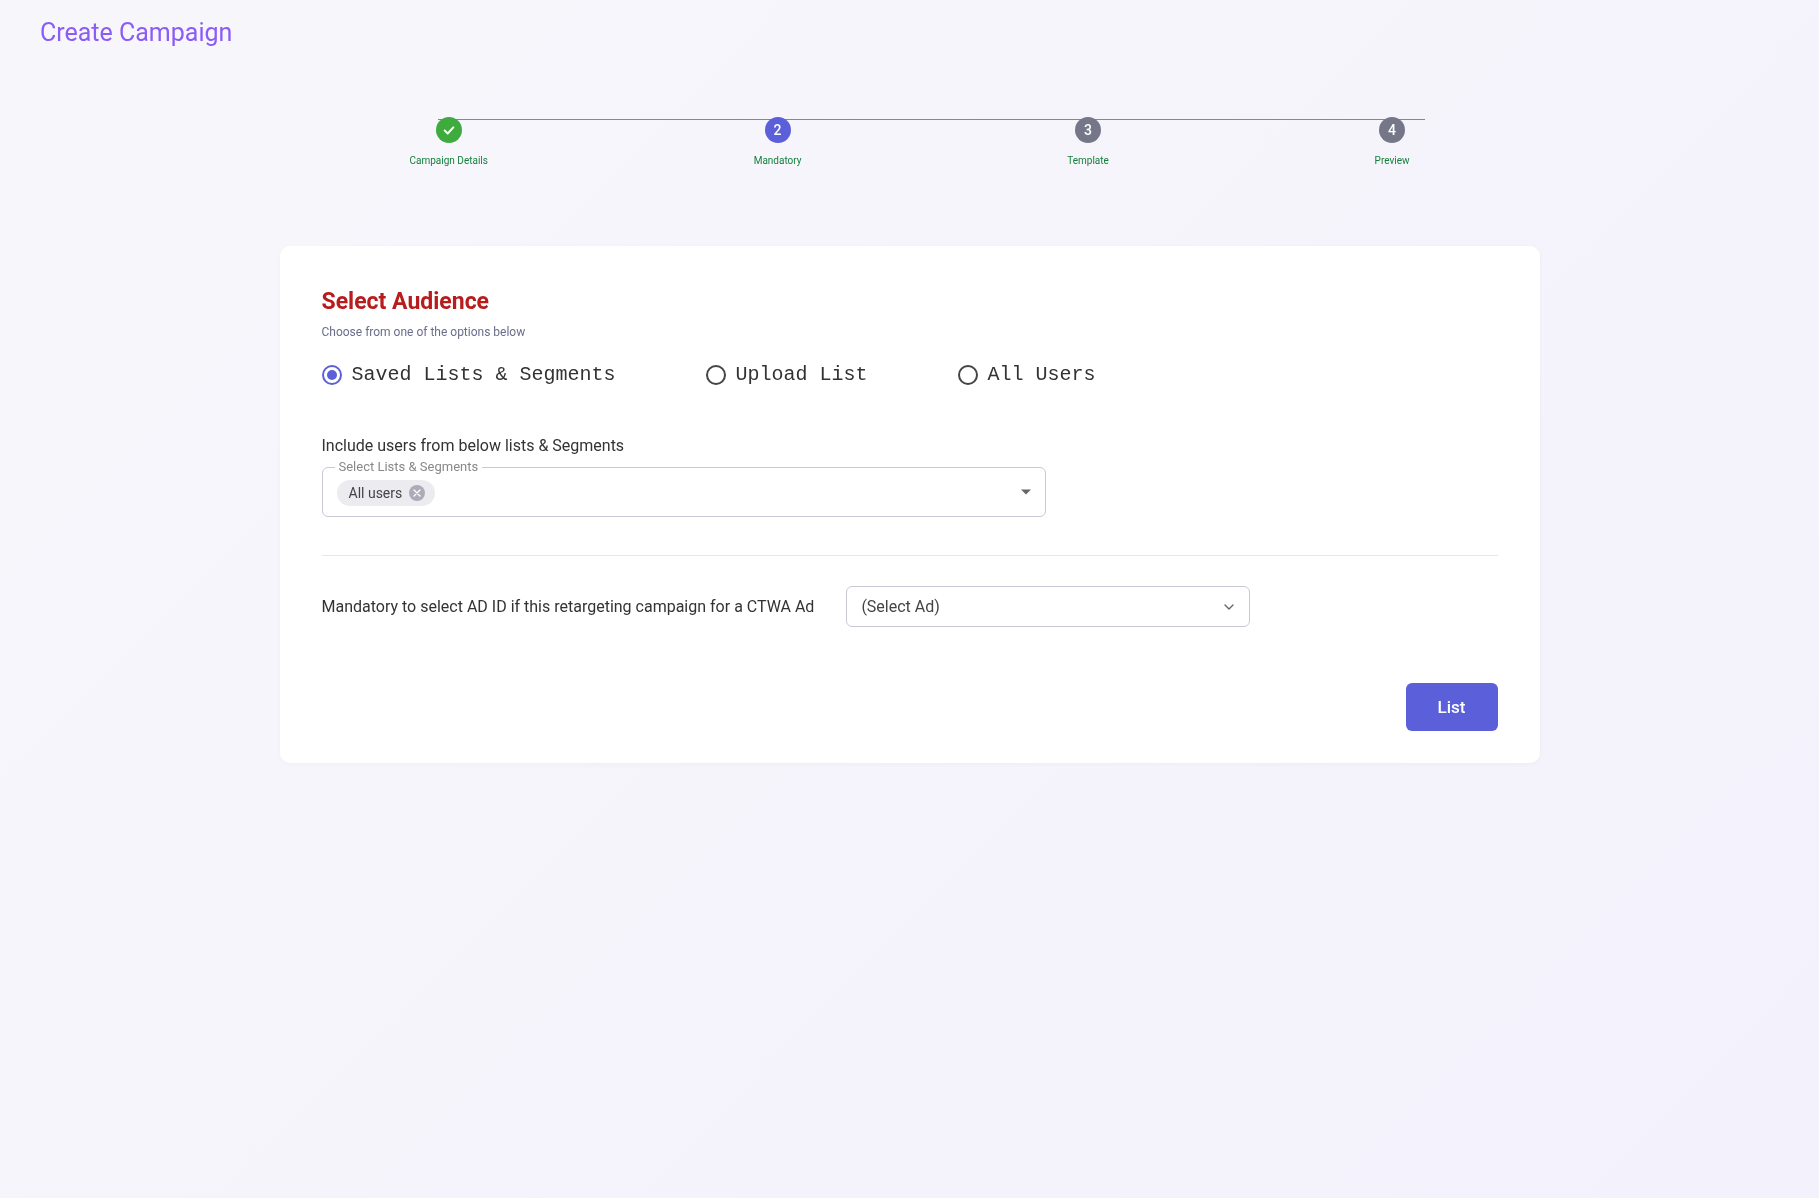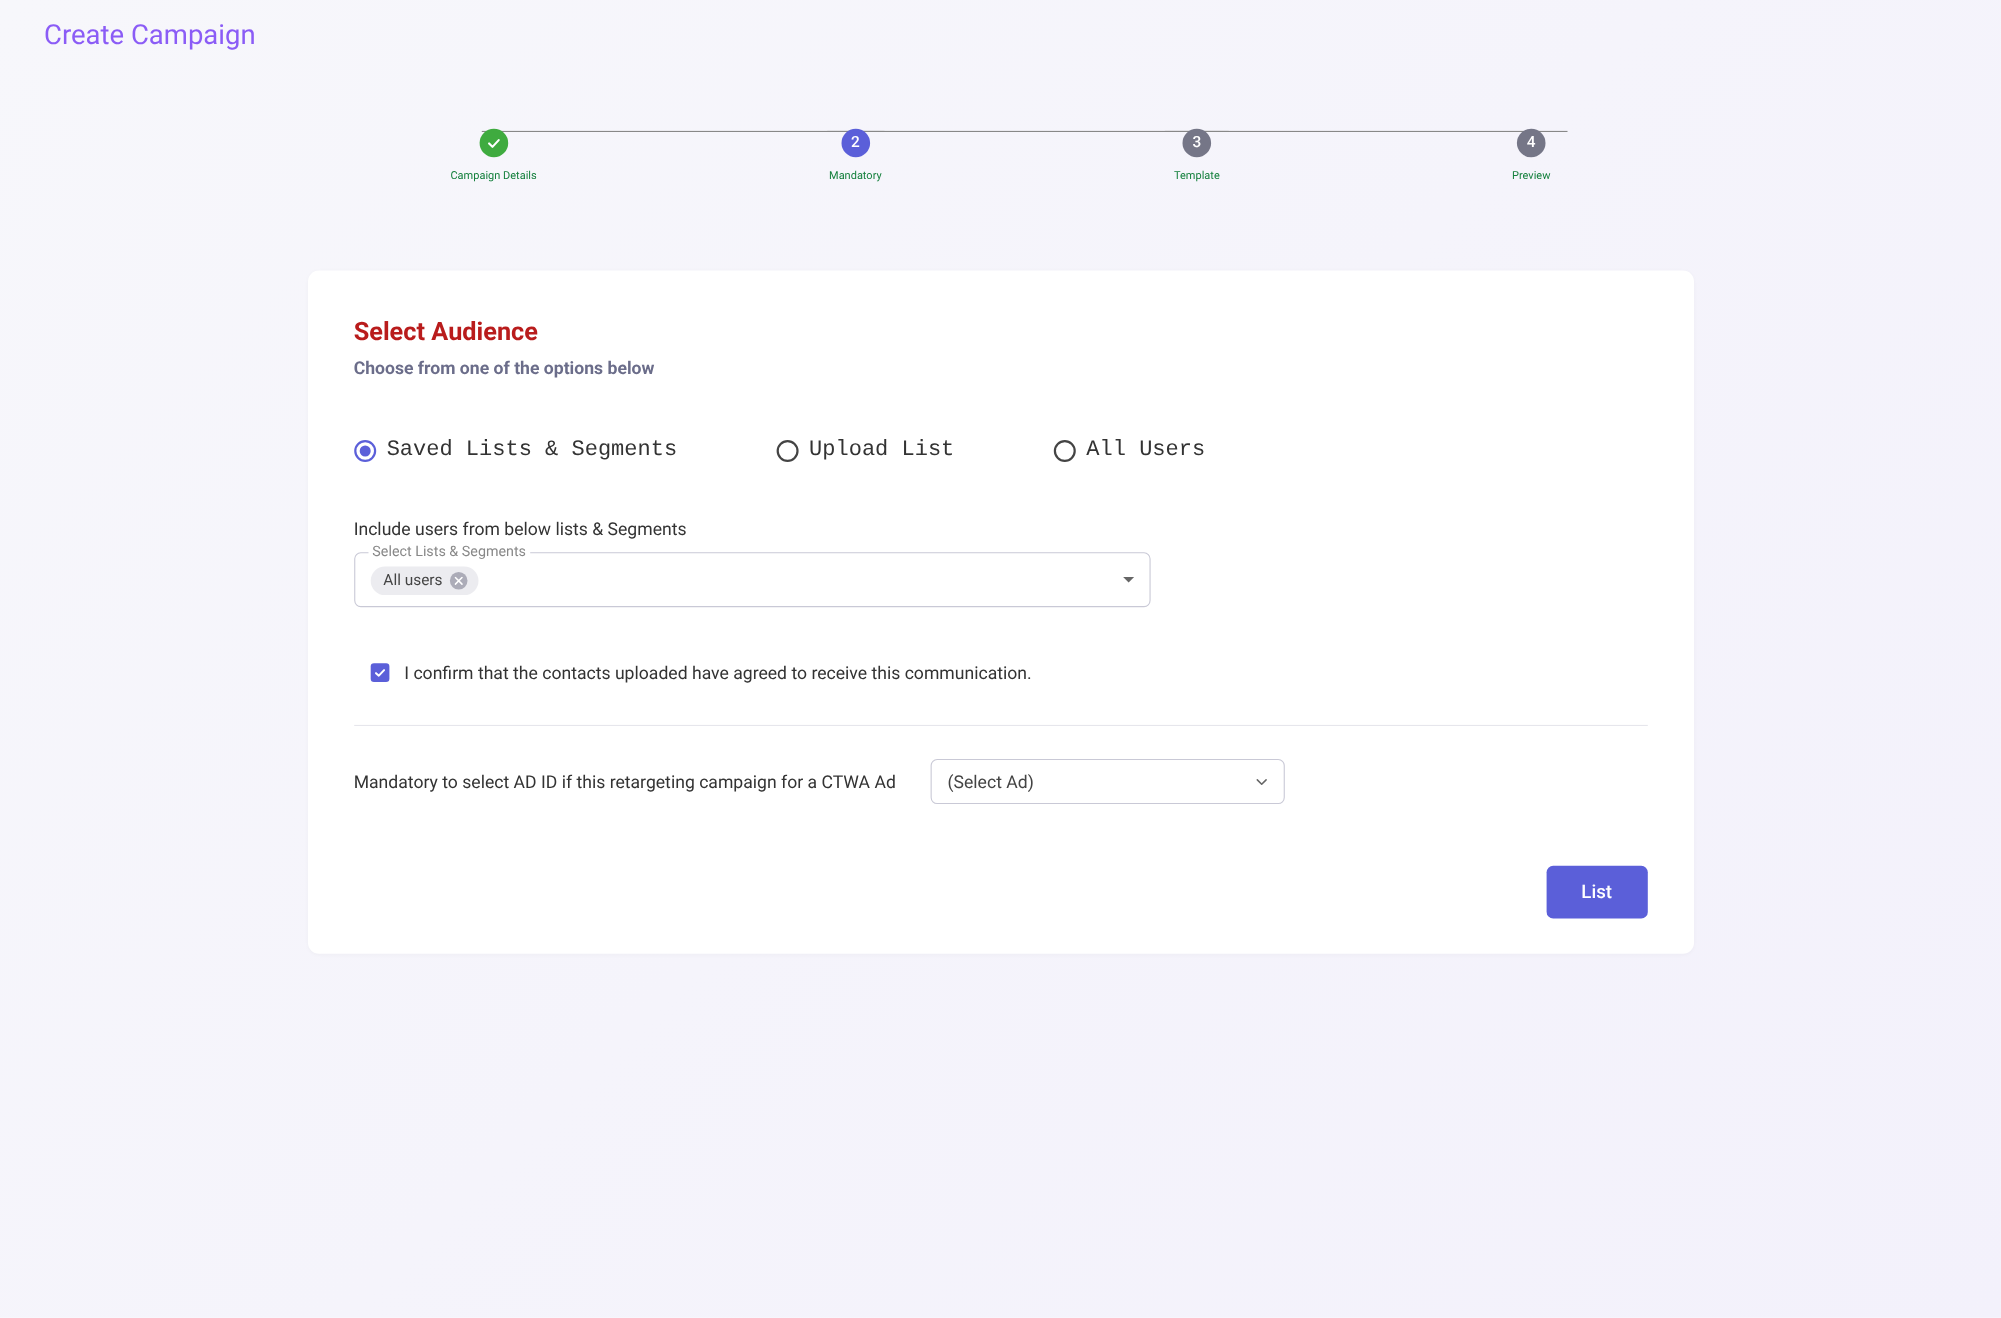--- a/index.html
+++ b/index.html
@@ -81,24 +81,23 @@
       box-shadow: 0 1px 4px rgba(0,0,0,0.03);
       position: relative;
     }
     .section-title {
       font-size: 23px;
       font-weight: 700;
       color: #b91c1c;
       margin-bottom: 10px;
     }
     .section-subtitle {
-      font-size: 16px;
+      font-size: 12px;
       color: #6b6d8a;
-      margin-bottom: 54px;
-      font-weight: bold;
+      margin-bottom: 24px;
     }
     .radio-row {
       display: flex;
       gap: 90px;
       margin-bottom: 50px;
     }
     .radio-option {
       display: flex;
       align-items: center;
       gap: 10px;
@@ -218,21 +217,21 @@
       gap: 32px;
     }
     .ad-label {
       font-size: 16px;
       color: #333;
     }
     .ad-select {
       border: 1px solid #c9c9d6;
       border-radius: 6px;
       padding: 10px 14px;
-      width: 322px;
+      width: 404px;
       display: flex;
       align-items: center;
       justify-content: space-between;
       background: #fff;
       cursor: pointer;
     }
     .ad-select-text {
       font-size: 16px;
       color: #444;
     }
@@ -323,28 +322,20 @@
       <span>All users</span>
       <span class="chip-x">
         <svg viewBox="0 0 8 8">
             <path d="M1 1L7 7M7 1L1 7" stroke="#fff" stroke-width="1.4" stroke-linecap="round"></path>
           </svg>
       </span>
     </div>
     <div class="dropdown-arrow"></div>
   </div>
 
-  <div class="checkbox-row">
-    <div class="checkbox-box">
-      <svg class="check-svg" viewBox="0 0 12 12" fill="none">
-        <path d="M2 6.5L4.8 9L10 3.5" stroke="#fff" stroke-width="2" stroke-linecap="round" stroke-linejoin="round"></path>
-      </svg>
-    </div>
-    <span class="checkbox-text">I confirm that the contacts uploaded have agreed to receive this communication.</span>
-  </div>
 
   <div class="divider"></div>
 
   <div class="ad-row">
     <span class="ad-label">Mandatory to select AD ID if this retargeting campaign for a CTWA Ad</span>
     <div class="ad-select">
       <span class="ad-select-text">(Select Ad)</span>
       <svg class="chevron" viewBox="0 0 12 12" fill="none">
         <path d="M2 4L6 8L10 4" stroke="#666" stroke-width="1.4" stroke-linecap="round" stroke-linejoin="round"></path>
       </svg>

